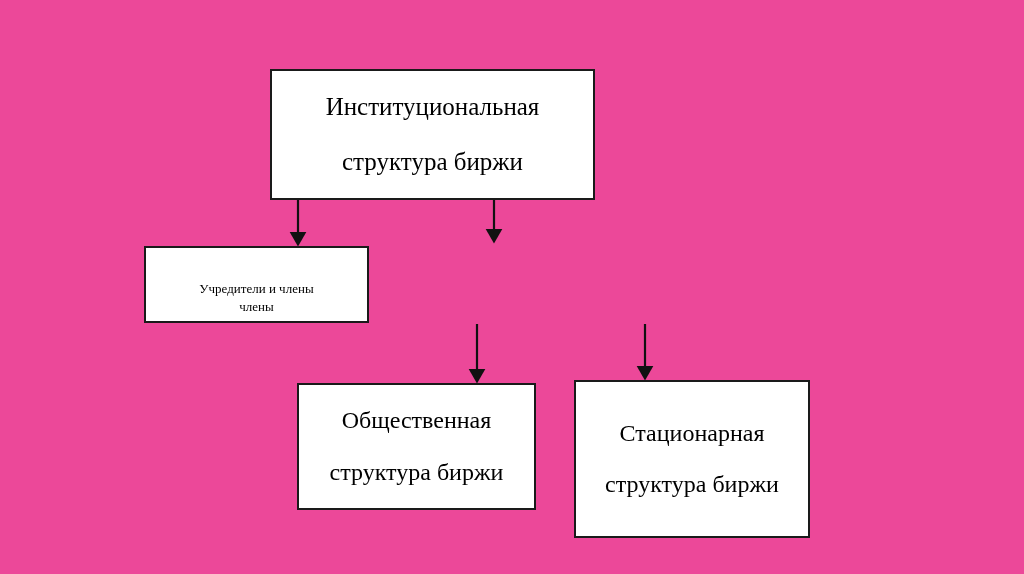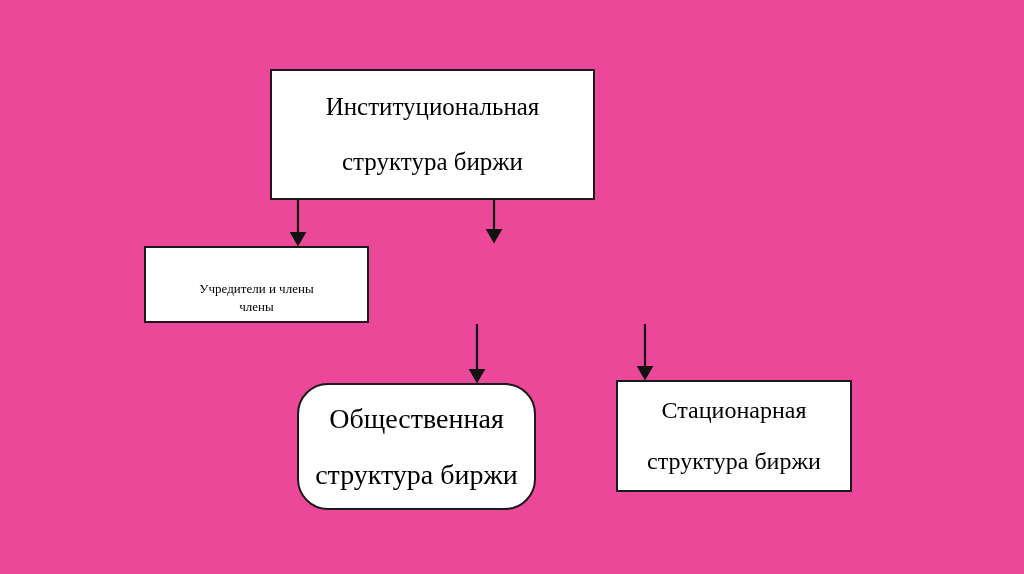--- a/index.html
+++ b/index.html
@@ -71,29 +71,28 @@
     line-height: 1.3;
   }
 
   
   #node-public {
     left: 297px;
     top: 383px;
     width: 239px;
     height: 127px;
     justify-content: center;
-    font-size: 28px;
+    font-size: 24px;
     line-height: 1.05;
-    border-radius: 31px;
   }
   #node-stationary {
-    left: 616px;
+    left: 574px;
     top: 380px;
     width: 236px;
-    height: 112px;
+    height: 158px;
     justify-content: center;
     font-size: 24px;
     line-height: 1.05;
   }
   #node-public .line + .line,
   #node-stationary .line + .line { margin-top: 26px; }
 
   
   .connector {
     position: absolute;

